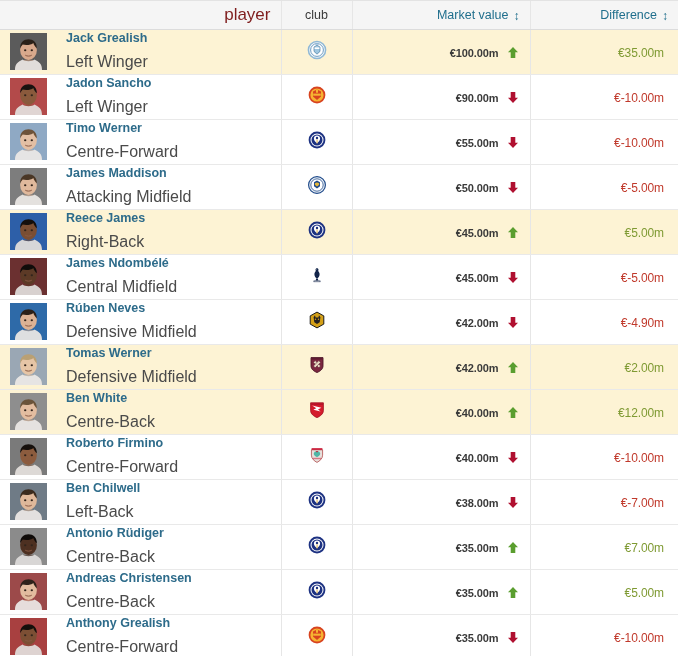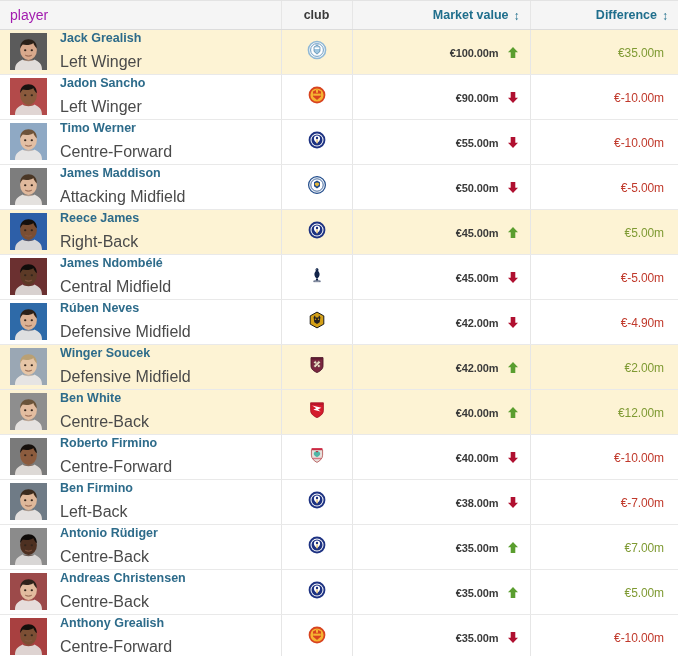--- a/index.html
+++ b/index.html
@@ -26,36 +26,36 @@
   thead tr { height: 28px; background: #f5f5f5; }
   thead th {
     font-size: 12.5px;
     font-weight: bold;
     padding: 0 10px;
     border-bottom: 1px solid #dcdcdc;
     vertical-align: middle;
     white-space: nowrap;
   }
   th.col-player {
-    text-align: left;
-    color: #a21caf;
+    text-align: right;
+    color: #7f1d1d;
     font-weight: normal;
-    font-size: 14px;
+    font-size: 17px;
     border-right: 1px solid #e6e6e6;
   }
   th.col-club {
     text-align: center;
     color: #3a3a3a;
-    font-weight: bold;
+    font-weight: normal;
     border-right: 1px solid #e6e6e6;
   }
   th.col-mv, th.col-diff {
     text-align: right;
     color: #1f6e8c;
-    font-weight: bold;
+    font-weight: normal;
     margin-left: 15px;
   }
   th.col-mv { border-right: 1px solid #e6e6e6; }
   .sort-icon {
     display: inline-block;
     margin-left: 5px;
     color: #1f6e8c;
     font-size: 12px;
     line-height: 1;
     position: relative;
@@ -67,21 +67,21 @@
   tbody td {
     border-bottom: 1px solid #e9e9e9;
     padding: 0;
     vertical-align: middle;
   }
   td.c-player { border-right: 1px solid #e6e6e6; padding-left: 10px; }
   td.c-club   { border-right: 1px solid #e6e6e6; text-align: center; }
   td.c-mv     { border-right: 1px solid #e6e6e6; text-align: right; padding-right: 11px; }
   td.c-diff   { text-align: right; padding-right: 14px; }
 
-  .player-cell { display: flex; align-items: center; gap: 13px; }
+  .player-cell { display: flex; align-items: center; gap: 19px; }
   .photo {
     width: 37px; height: 37px;
     flex: 0 0 37px;
     overflow: hidden;
     background: #cfcfcf;
     position: relative;
   }
   .photo svg { display: block; }
   .pinfo { display: flex; flex-direction: column; justify-content: center; line-height: 1.25; }
   .pname {
@@ -379,21 +379,21 @@
                   <path d="M5 37c0-7.5 5.5-10.5 13.5-10.5S32 29.5 32 37z" fill="#e6c5a6" opacity=".55"></path>
                   <ellipse cx="18.5" cy="17" rx="8.4" ry="10" fill="#e6c5a6"></ellipse>
                   <path d="M10.1 15.2c0-6 3.8-9 8.4-9s8.4 3 8.4 9c-1.6-1.2-3.1-3.4-3.6-5.2-2 2-7.3 2.6-10.6 1.6-.9 1-1.9 2.4-2.6 3.6z" fill="#b9a074"></path>
                   <ellipse cx="15.2" cy="17.2" rx="1.15" ry="1.05" fill="#30241c"></ellipse>
                   <ellipse cx="21.8" cy="17.2" rx="1.15" ry="1.05" fill="#30241c"></ellipse>
                   <path d="M15.6 22.4c1.7 1 4.1 1 5.8 0" stroke="#8a5a45" stroke-width="1" fill="none" stroke-linecap="round"></path>
                   <path d="M12.6 26.6c1.9 2.1 10 2.1 11.9 0l3 1.6c2.8 1.6 4.5 4.1 4.5 8.8H5c0-4.7 1.7-7.2 4.5-8.8z" fill="#ececec" opacity=".85"></path>
                 </svg>
               </span>
               <span class="pinfo">
-                <a href="#" class="pname">Winger Soucek</a>
+                <a href="#" class="pname">Tomas Werner</a>
                 <span class="ppos">Defensive Midfield</span>
               </span>
             </div>
           </td>
           <td class="c-club"><span class="crest" title="West Ham United"><svg width="20" height="20" viewBox="0 0 20 20">
                 <path d="M4 2.6h12v8.2c0 3.4-3 5.6-6 6.7-3-1.1-6-3.3-6-6.7z" fill="#7b263f" stroke="#4c1728" stroke-width=".9"></path>
                 <path d="M6.4 7.4 L8.2 5.6 L13.6 11 L11.8 12.8 Z" fill="#e8d9c2" stroke="#4c1728" stroke-width=".5"></path>
                 <path d="M13.6 7.4 L11.8 5.6 L6.4 11 L8.2 12.8 Z" fill="#e8d9c2" stroke="#4c1728" stroke-width=".5"></path>
                 <rect x="4.6" y="3.1" width="10.8" height="1.5" fill="#5e1b30"></rect>
               </svg></span></td>
@@ -475,21 +475,21 @@
                   <path d="M5 37c0-7.5 5.5-10.5 13.5-10.5S32 29.5 32 37z" fill="#dfb89a" opacity=".55"></path>
                   <ellipse cx="18.5" cy="17" rx="8.4" ry="10" fill="#dfb89a"></ellipse>
                   <path d="M10.1 15.2c0-6 3.8-9 8.4-9s8.4 3 8.4 9c-1.6-1.2-3.1-3.4-3.6-5.2-2 2-7.3 2.6-10.6 1.6-.9 1-1.9 2.4-2.6 3.6z" fill="#3a2a1d"></path>
                   <ellipse cx="15.2" cy="17.2" rx="1.15" ry="1.05" fill="#30241c"></ellipse>
                   <ellipse cx="21.8" cy="17.2" rx="1.15" ry="1.05" fill="#30241c"></ellipse>
                   <path d="M15.6 22.4c1.7 1 4.1 1 5.8 0" stroke="#8a5a45" stroke-width="1" fill="none" stroke-linecap="round"></path>
                   <path d="M12.6 26.6c1.9 2.1 10 2.1 11.9 0l3 1.6c2.8 1.6 4.5 4.1 4.5 8.8H5c0-4.7 1.7-7.2 4.5-8.8z" fill="#ececec" opacity=".85"></path>
                 </svg>
               </span>
               <span class="pinfo">
-                <a href="#" class="pname">Ben Firmino</a>
+                <a href="#" class="pname">Ben Chilwell</a>
                 <span class="ppos">Left-Back</span>
               </span>
             </div>
           </td>
           <td class="c-club"><span class="crest" title="Chelsea FC"><svg width="20" height="20" viewBox="0 0 20 20">
                 <circle cx="10" cy="10" r="8.4" fill="#1d3282"></circle>
                 <circle cx="10" cy="10" r="6.5" fill="#ffffff"></circle>
                 <circle cx="10" cy="10" r="5.5" fill="#1d3282"></circle>
                 <path d="M10 5.6c1.8 0 3.1 1.2 3.1 2.8 0 2-1.7 3.3-3.1 5.2-1.4-1.9-3.1-3.2-3.1-5.2 0-1.6 1.3-2.8 3.1-2.8z" fill="#ffffff"></path>
                 <circle cx="10" cy="8" r="1.2" fill="#1d3282"></circle>

